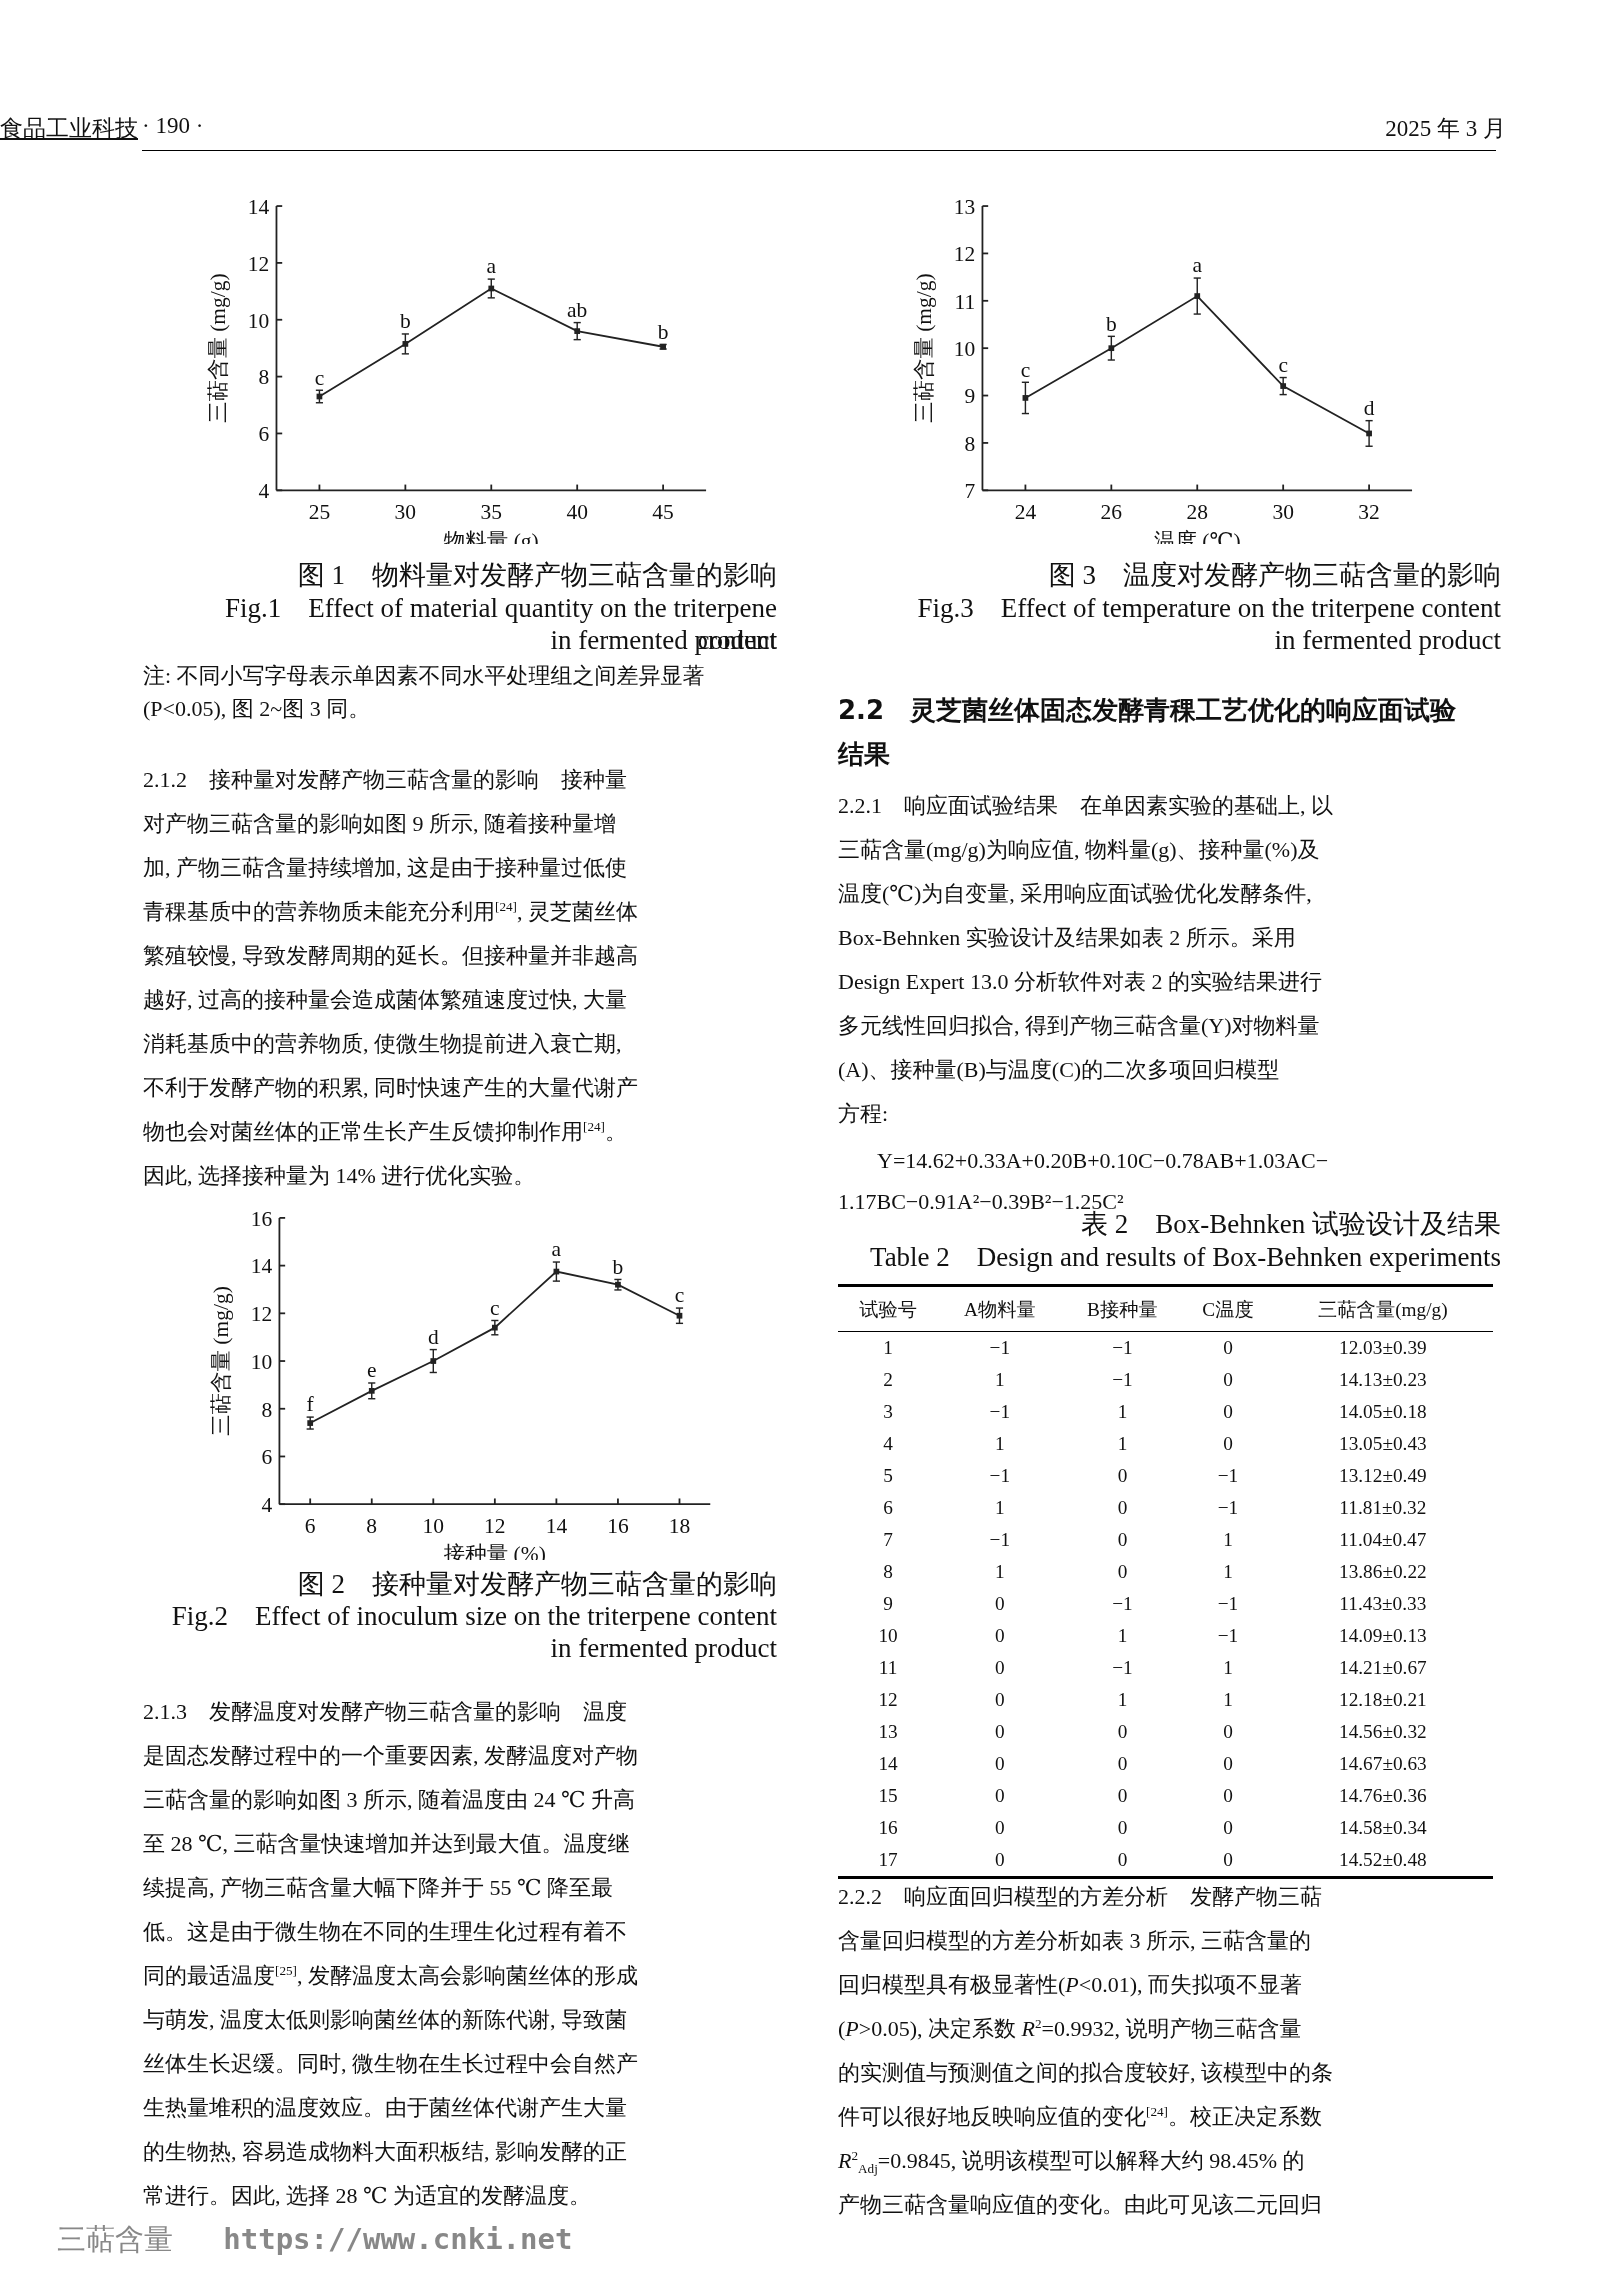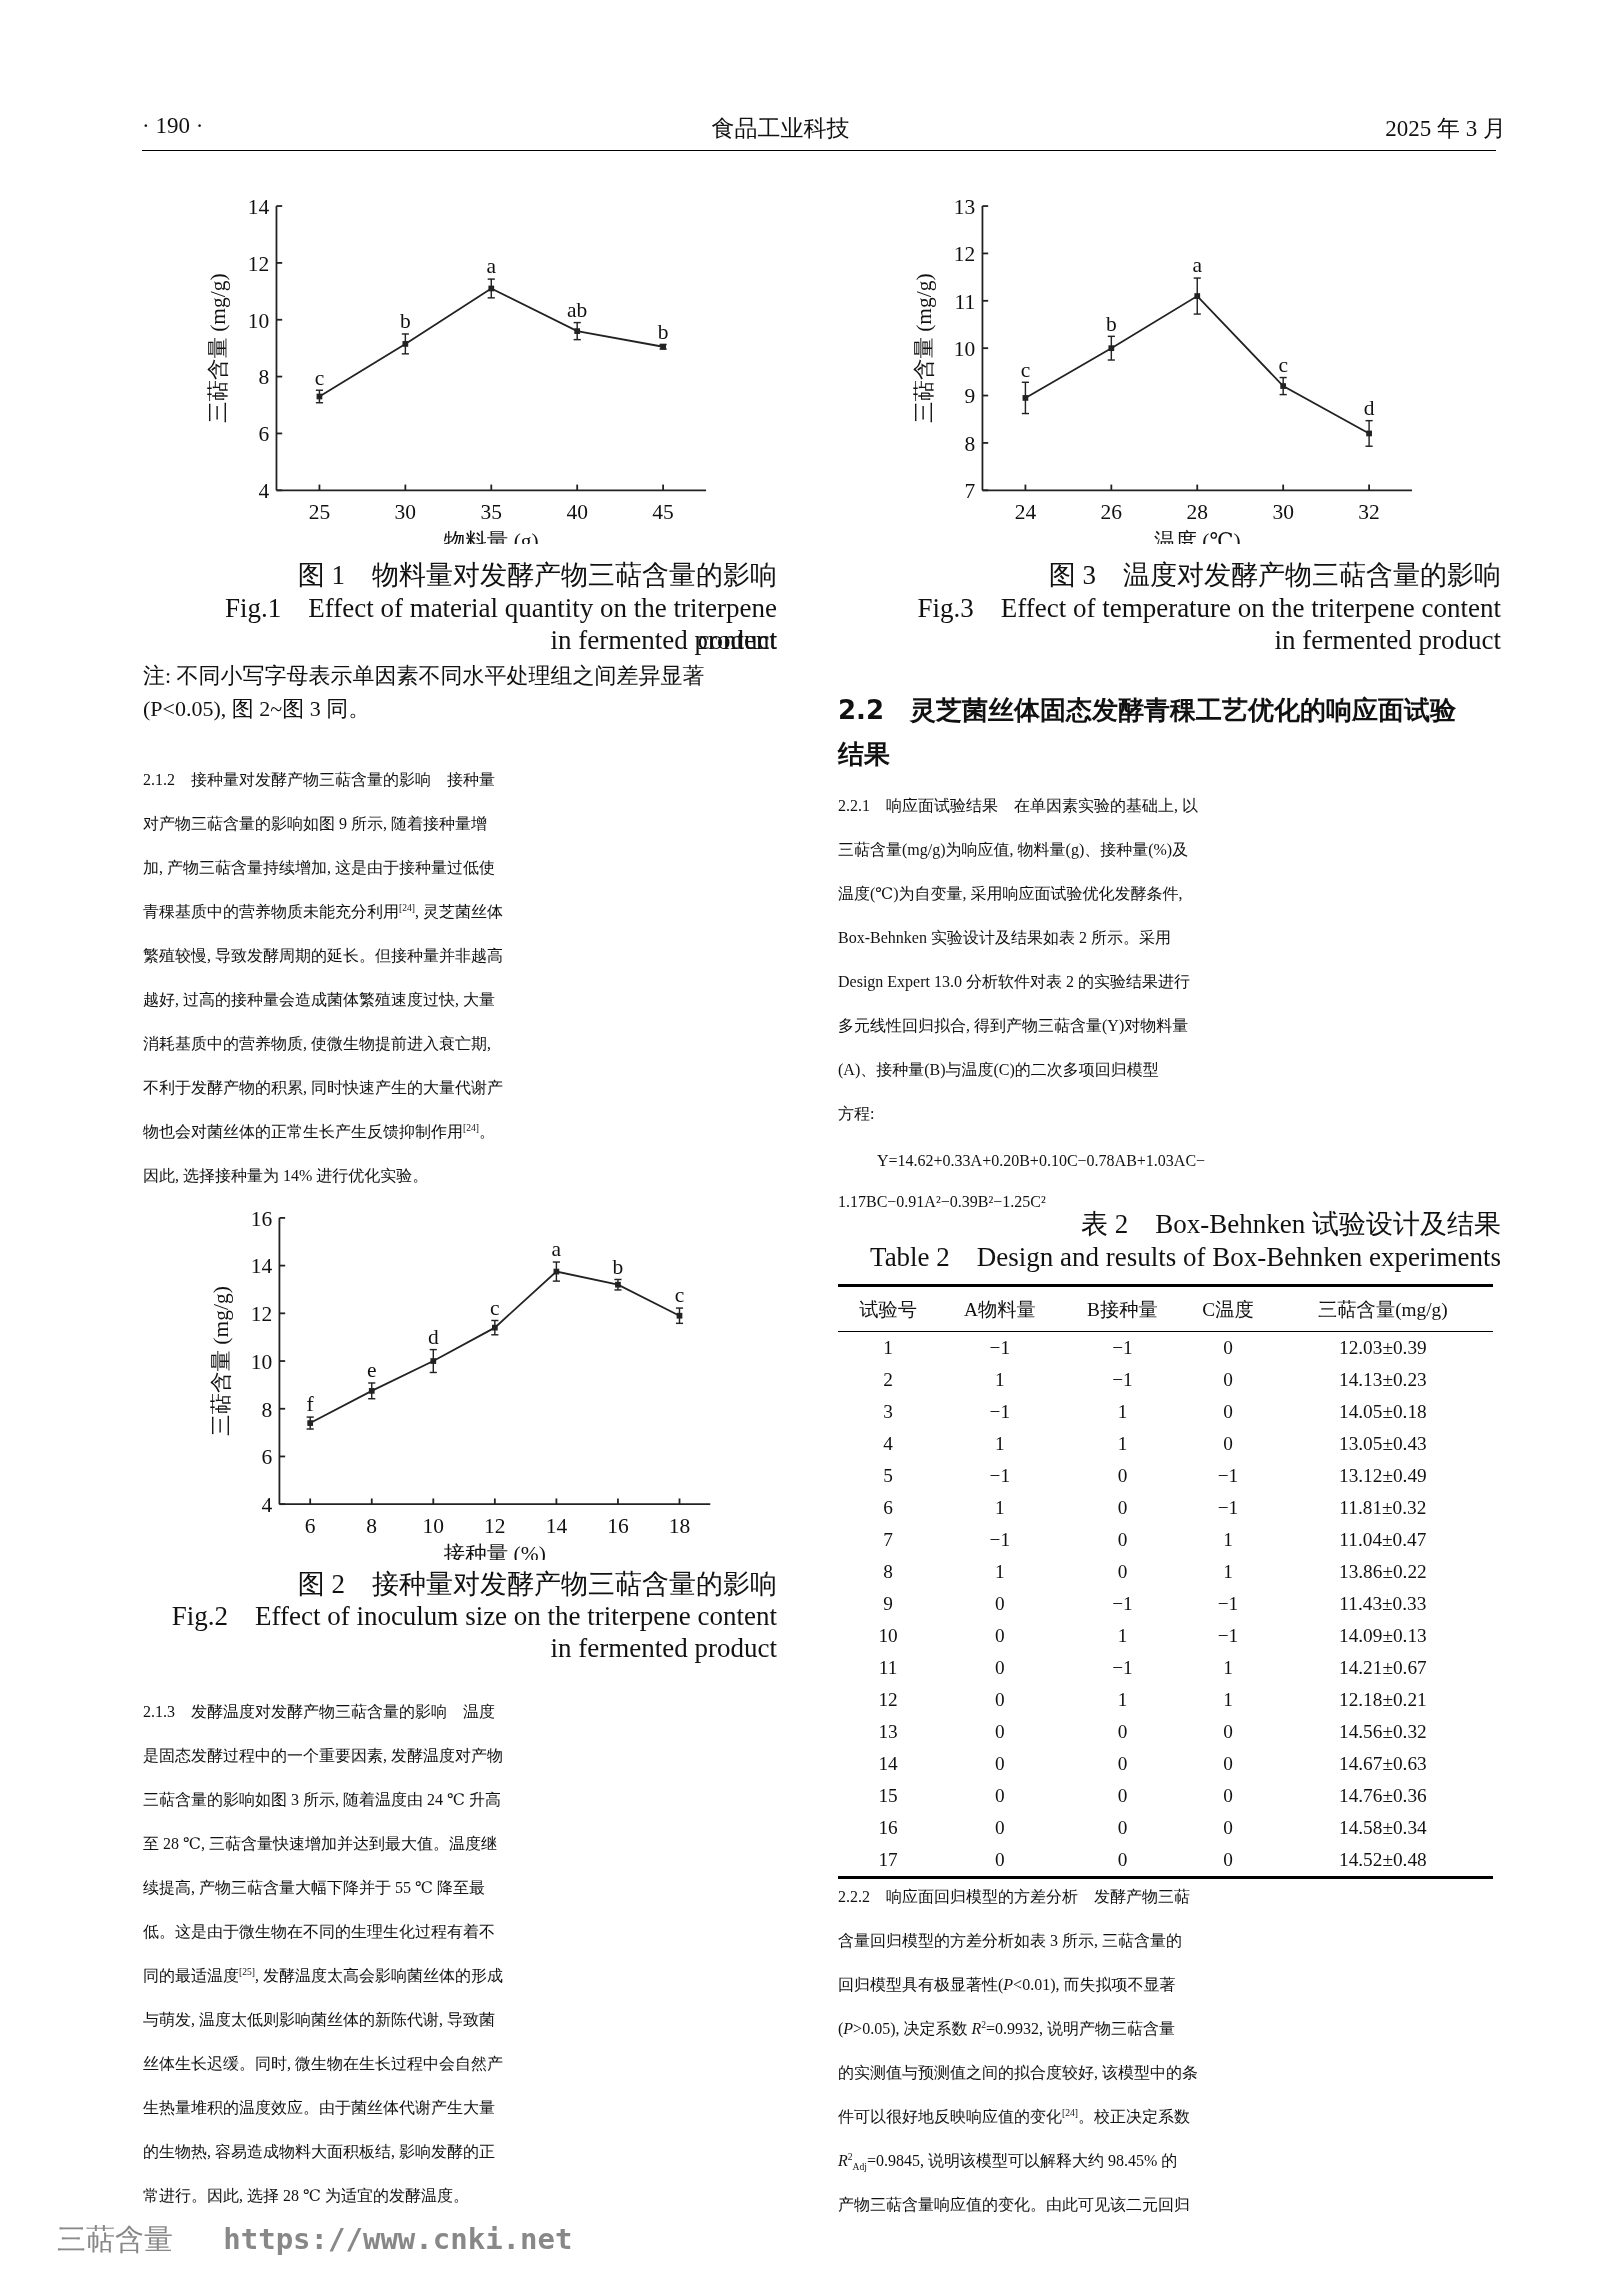--- a/index.html
+++ b/index.html
@@ -1,39 +1,39 @@
 <!DOCTYPE html>
 <html style="font-size:11.5px"><head>
 <meta charset="utf-8">
 <style>
   html, body { margin:0; padding:0; background:#fff; }
   body { width:1623px; height:2295px; position:relative; overflow:hidden;
          font-family:"Liberation Serif","DejaVu Serif",serif; color:#111; }
   .abs { position:absolute; }
   .hdr { top:113px; font-size:23px; }
   .hdr-line { left:142px; top:150px; width:1354px; height:0; border-top:1.4px solid #000; }
-  .col-text { font-size:16px; line-height:44px; text-align:justify; }
+  .col-text { font-size:22px; line-height:44px; text-align:justify; }
   .cap { text-align:right; font-size:27px; line-height:31.5px; }
   .note { font-size:22px; line-height:31.5px; }
   .sec { font-size:26px; font-weight:bold; line-height:44px; font-family:"DejaVu Sans","Liberation Sans",sans-serif; }
   sup { font-size:60%; vertical-align:super; line-height:0; }
   sub { font-size:60%; vertical-align:sub; line-height:0; }
   svg text { font-family:"Liberation Serif","DejaVu Serif",serif; fill:#111; }
   table.t2 { border-collapse:collapse; font-size:19.3px; }
   table.t2 th { font-weight:normal; height:42px; border-bottom:1.4px solid #000;font-family:Liberation Serif, serif; }
   table.t2 td { text-align:center; height:30px; }
   table.t2 { border-top:3.6px solid #000; border-bottom:3.6px solid #000; }
   .wm { font-size:29px; color:#888; }
   .wm-url { font-family:"DejaVu Sans Mono","Liberation Mono",monospace; font-weight:bold; }
 </style>
 </head>
 <body>
 
 <div class="abs hdr" style="left:142px;">· 190 ·</div>
-<div class="abs hdr" style="left:0;width:1561px;text-align:center;">食品工业科技</div>
+<div class="abs hdr" style="left:0;width:1561px;text-decoration:underline;">食品工业科技</div>
 <div class="abs hdr" style="right:117px;">2025 年 3 月</div>
 <div class="abs hdr-line"></div>
 
 <svg class="abs chart" style="left:186px;top:186px;" width="559" height="358" viewBox="0 0 780 500">
     <line x1="126" y1="28" x2="126" y2="425" stroke="#222" stroke-width="2.5"></line>
     <line x1="126" y1="425" x2="726" y2="425" stroke="#222" stroke-width="2.5"></line>
     <line x1="126" y1="425" x2="134" y2="425" stroke="#222" stroke-width="2.5"></line>
     <text x="116" y="436" text-anchor="end" font-size="30">4</text>
     <line x1="126" y1="345.6" x2="134" y2="345.6" stroke="#222" stroke-width="2.5"></line>
     <text x="116" y="356.6" text-anchor="end" font-size="30">6</text>

